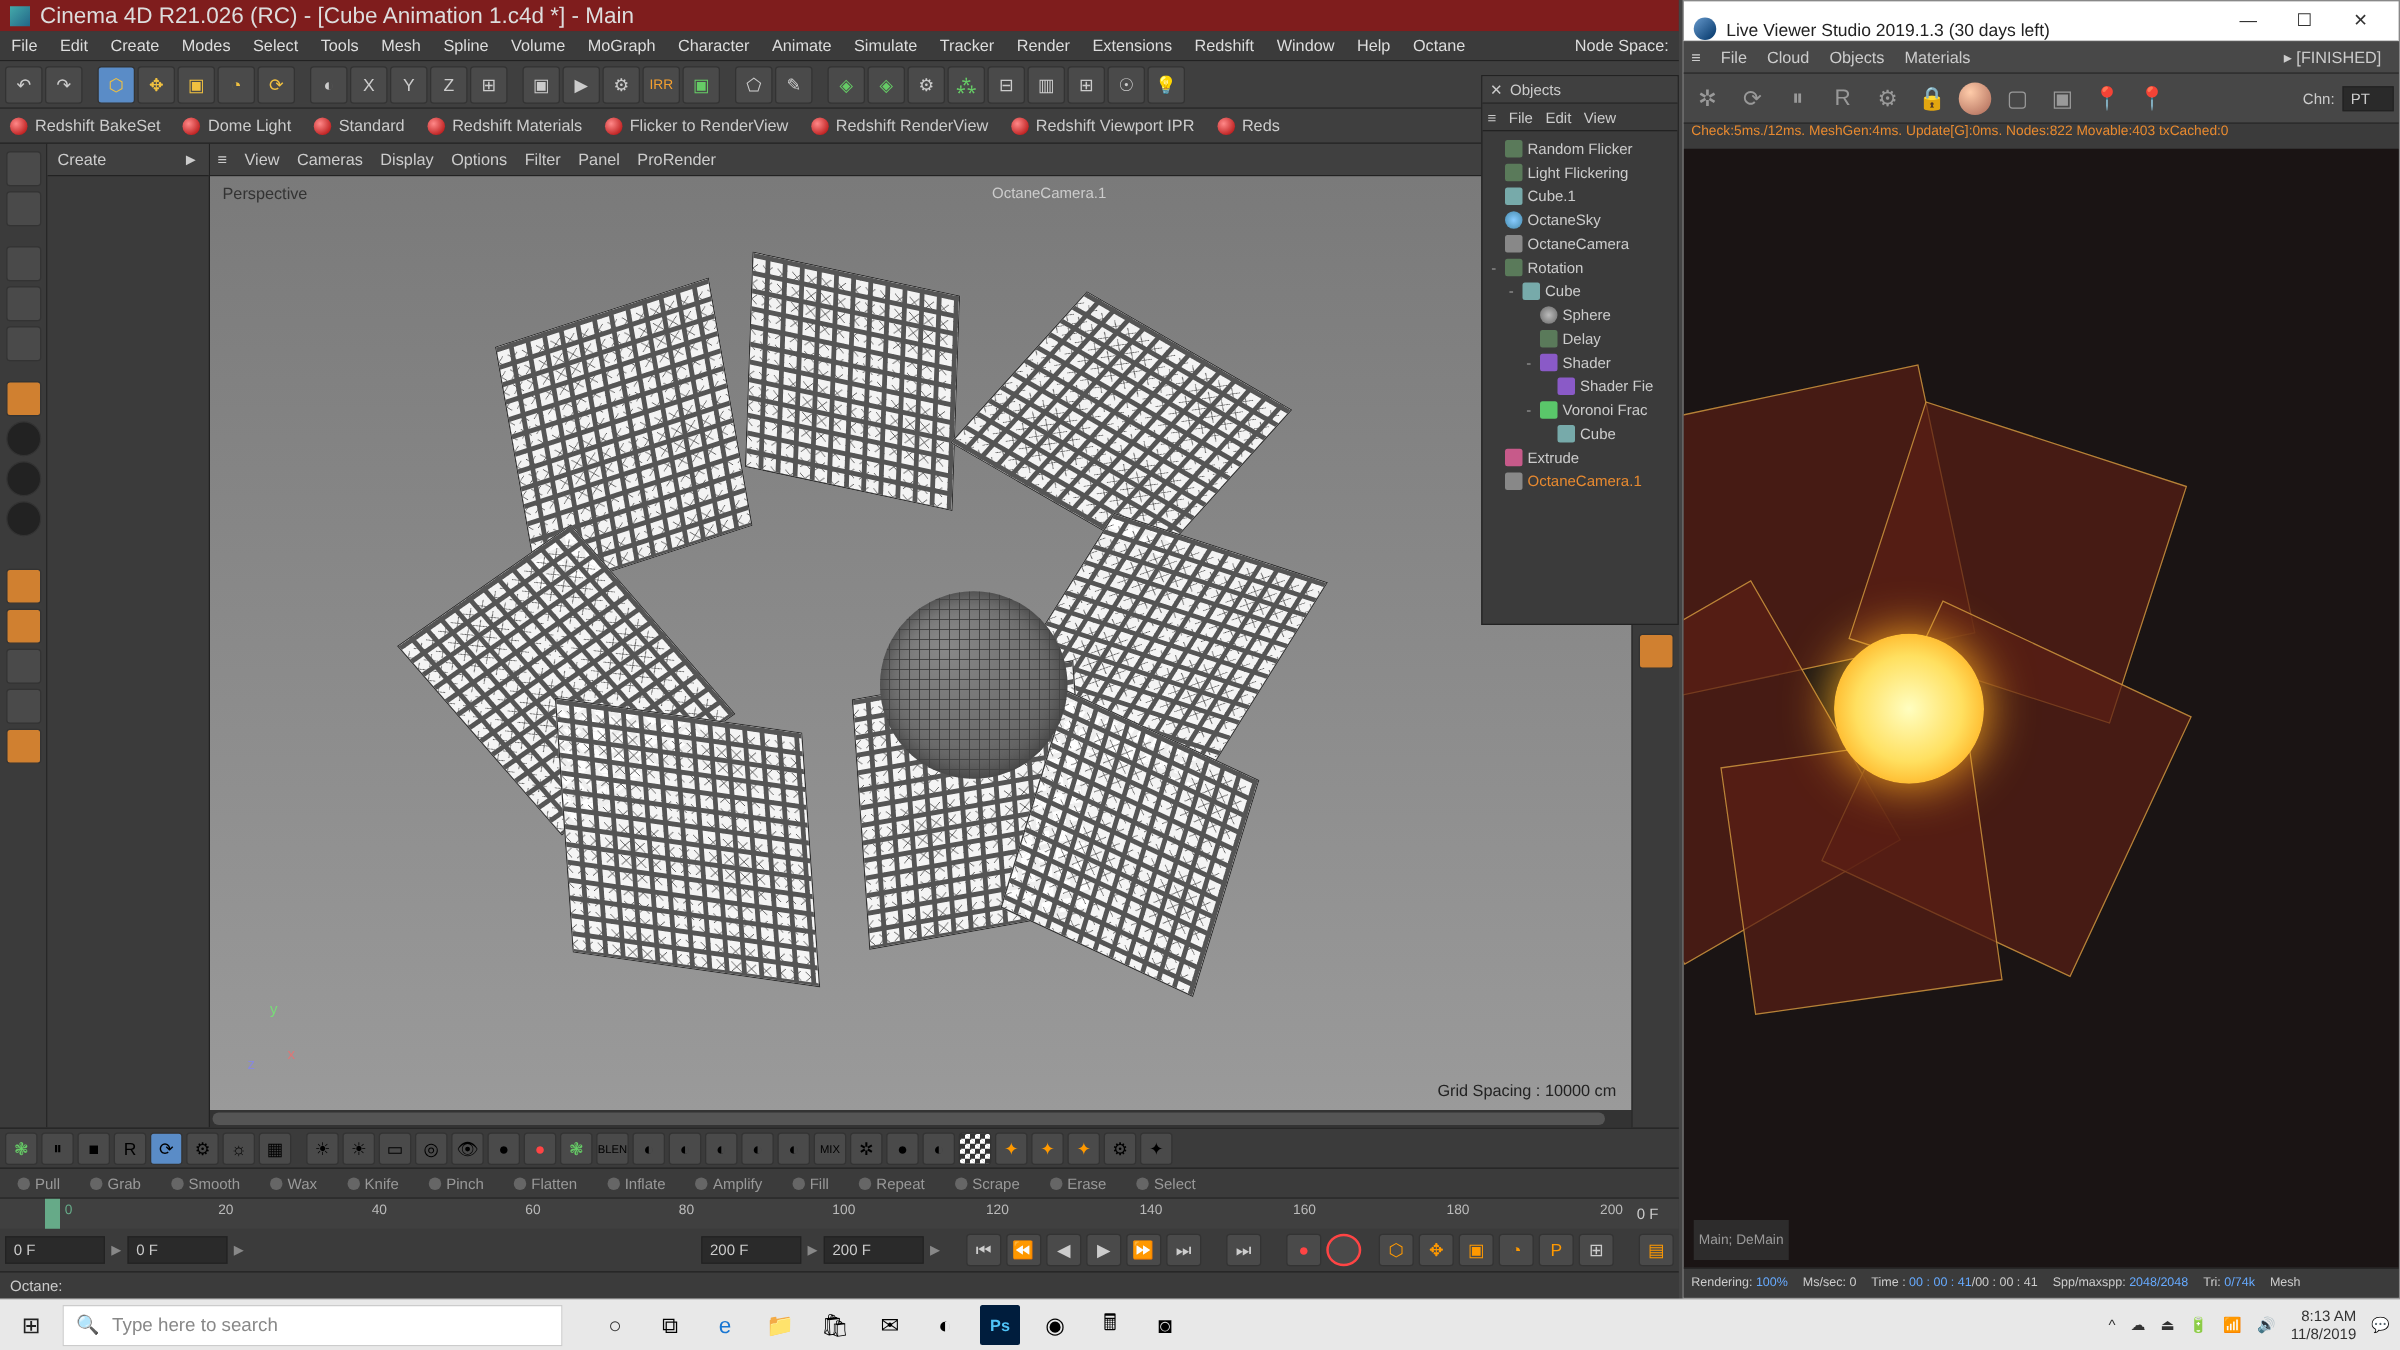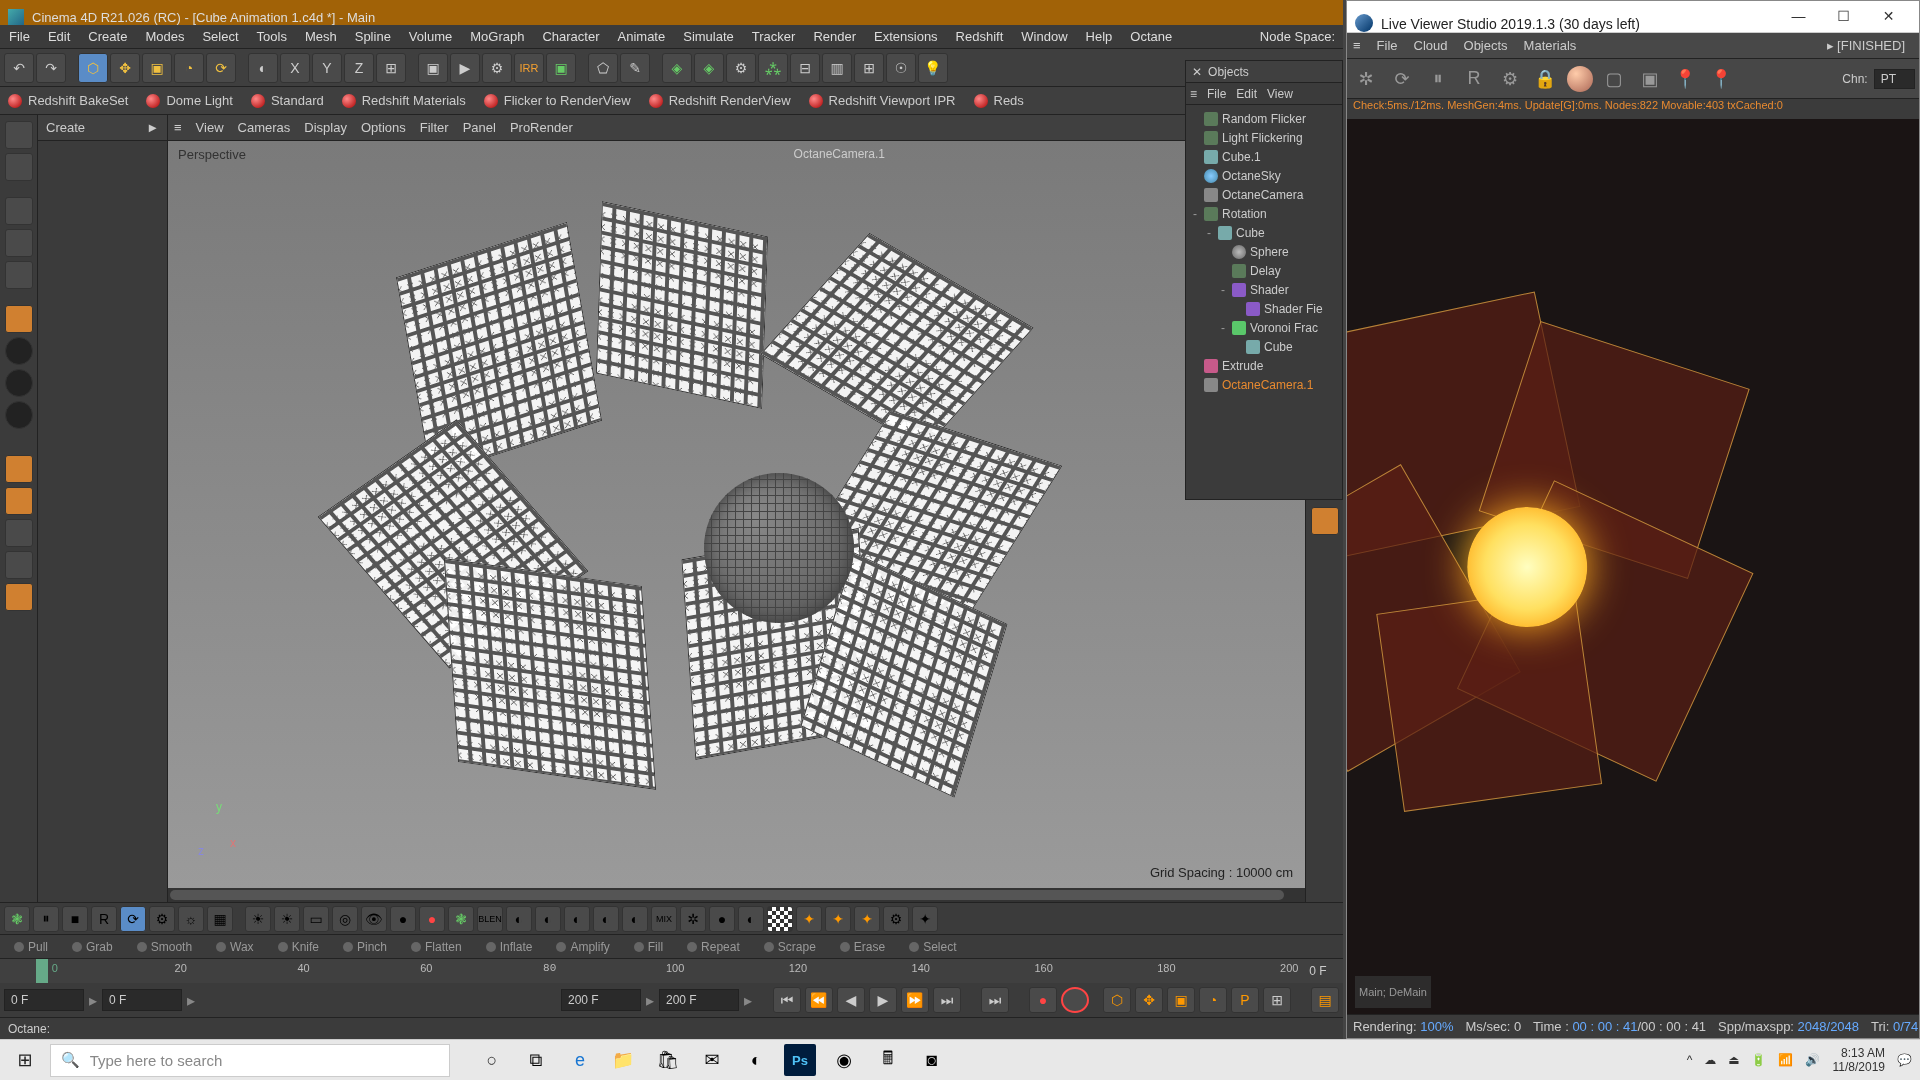--- a/index.html
+++ b/index.html
@@ -1,18 +1,18 @@
 <!DOCTYPE html>
 <html><head>
 <meta charset="utf-8">
 <style>
 *{margin:0;padding:0;box-sizing:border-box;font-family:Arial,sans-serif;user-select:none}
 body{width:1920px;height:1080px;overflow:hidden;background:#444;position:relative}
 .c4d-window{position:absolute;left:0;top:0;width:1343px;height:1039px;background:#3b3b3b;display:flex;flex-direction:column}
-.titlebar{height:25px;background:#a16207;display:flex;align-items:flex-end;padding-left:8px;color:#ddd;font-size:13px;gap:8px}
+.titlebar{height:25px;background:#7f1d1d;display:flex;align-items:center;padding-left:8px;color:#ddd;font-size:18px;gap:8px}
 .app-icon{width:16px;height:16px;background:linear-gradient(135deg,#4aa,#268)}
 .menubar{height:24px;background:#3b3b3b;display:flex;align-items:center;color:#ddd;font-size:13px;border-bottom:1px solid #222}
 .menubar span{padding:4px 9px;cursor:pointer}
 .menubar .node-space{margin-left:auto;padding-right:8px}
 .toolbar-main{height:38px;background:#3f3f3f;display:flex;align-items:center;padding:0 4px;gap:2px;border-bottom:1px solid #222}
 .tbtn{width:30px;height:30px;background:#4a4a4a;border:1px solid #333;border-radius:3px;display:flex;align-items:center;justify-content:center;color:#ccc;font-size:14px;cursor:pointer;position:relative}
 .tbtn.sel{background:#5a8cc7}
 .tbtn.yel{color:#f0c040}
 .tbtn.grn{color:#6c6}
 .tbtn.bulb{color:#ffb}
@@ -115,21 +115,21 @@
 .lvbtn{width:30px;height:30px;display:flex;align-items:center;justify-content:center;color:#999;font-size:18px;cursor:pointer}
 .lvball{width:26px;height:26px;border-radius:50%;background:radial-gradient(circle at 35% 30%,#fca,#a65)}
 .lv-chn{margin-left:auto;color:#ccc;font-size:12px;display:flex;align-items:center;gap:6px}
 .lv-sel{background:#2a2a2a;border:1px solid #222;color:#ccc;padding:2px 18px 2px 6px}
 .live-stats{height:20px;background:#3b3b3b;padding:0 6px;color:#e88a30;font-size:11px;white-space:nowrap;overflow:hidden}
 .live-view{flex:1;background:#1a1414;position:relative;overflow:hidden}
 .render-glow{position:absolute;left:50%;top:50%;transform:translate(-78%,-55%);width:460px;height:460px}
 .glow-sphere{position:absolute;left:42%;top:42%;width:120px;height:120px;border-radius:50%;background:radial-gradient(circle,#fffec0 0%,#ffe060 50%,#ffb020 80%,transparent);box-shadow:0 0 40px #ffb020}
 .glow-frag{position:absolute;border:1px solid rgba(255,200,80,0.6);background:rgba(90,30,20,0.7)}
 .render-tag{position:absolute;bottom:6px;left:8px;color:#999;font-size:11px;background:rgba(50,50,50,0.8);padding:10px 4px}
-.live-status{height:24px;background:#3b3b3b;display:flex;align-items:center;padding:0 6px;color:#ccc;font-size:13px;gap:12px;border-top:1px solid #222;white-space:nowrap;overflow:hidden}
+.live-status{height:24px;background:#3b3b3b;display:flex;align-items:center;padding:0 6px;color:#ccc;font-size:10px;gap:12px;border-top:1px solid #222;white-space:nowrap;overflow:hidden}
 .live-status .blue{color:#6af}
 .taskbar{position:absolute;left:0;bottom:0;width:1920px;height:41px;background:#e8e8e8;display:flex;align-items:center;border-top:1px solid #ccc}
 .start{width:50px;height:41px;display:flex;align-items:center;justify-content:center;font-size:18px;color:#222}
 .searchbox{width:400px;height:33px;background:#fff;border:1px solid #ccc;display:flex;align-items:center;padding:0 10px;gap:10px;color:#888;font-size:15px}
 .task-icons{display:flex;gap:12px;margin-left:26px;align-items:center}
 .ticon{width:32px;height:32px;display:flex;align-items:center;justify-content:center;font-size:18px;cursor:pointer;border-radius:2px}
 .ticon.edge{color:#1976d2}
 .ticon.folder{color:#f0b030}
 .ticon.ps{background:#001d3d;color:#4fc3f7;font-size:13px;font-weight:bold}
 .ticon.circle{color:#333}
@@ -371,21 +371,21 @@
    <div class="sbtn">Select</div>
   </div>
   <div class="timeline">
    <div class="tl-track">
     <div class="tl-cursor"></div>
     <div class="tl-ticks" id="tl-ticks">
             <span class="tl-tick key" style="left: 4%;">0</span>
             <span class="tl-tick" style="left: 13.5%;">20</span>
             <span class="tl-tick" style="left: 23%;">40</span>
             <span class="tl-tick" style="left: 32.5%;">60</span>
-            <span class="tl-tick" style="left: 42%; font-family: Liberation Mono, monospace;">80</span>
+            <span class="tl-tick" style="left: 42%;">80</span>
             <span class="tl-tick" style="left: 51.5%;">100</span>
             <span class="tl-tick" style="left: 61%;">120</span>
             <span class="tl-tick" style="left: 70.5%;">140</span>
             <span class="tl-tick" style="left: 80%;">160</span>
             <span class="tl-tick" style="left: 89.5%;">180</span>
             <span class="tl-tick" style="left: 99%;">200</span>
           </div>
    </div>
    <div class="tl-end">0 F</div>
   </div>

